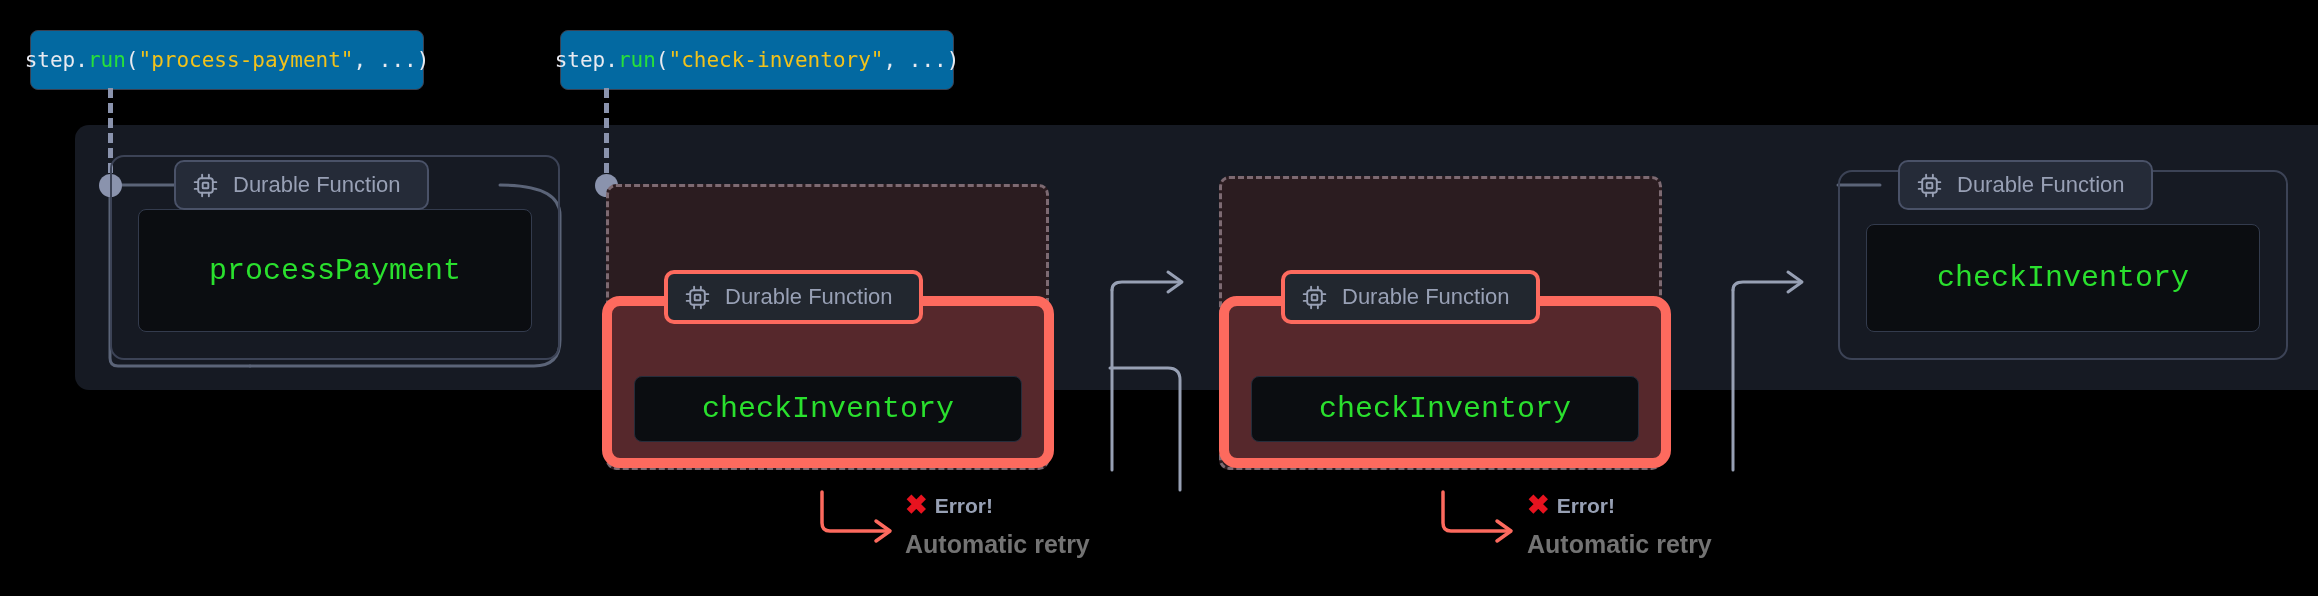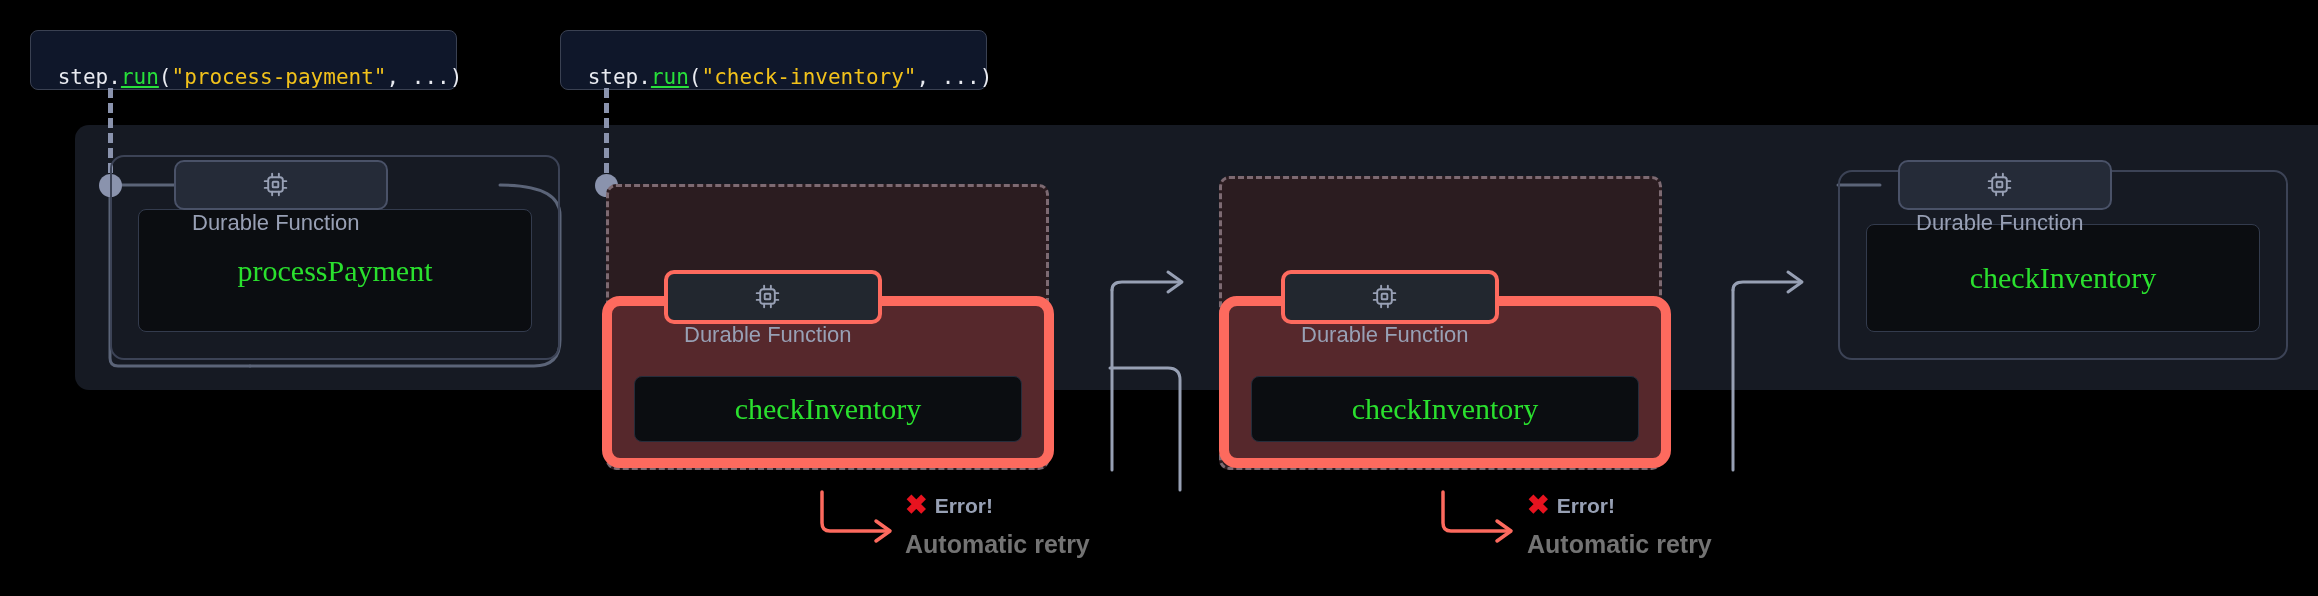--- a/index.html
+++ b/index.html
@@ -6,56 +6,56 @@
   html,body{margin:0;padding:0;background:#000;}
   body{width:2318px;height:596px;position:relative;overflow:hidden;
        font-family:"Liberation Sans",sans-serif;}
 
   #stage{position:absolute;left:0;top:0;width:2318px;height:596px;background:#000;}
 
   
   .canvas{position:absolute;background:#161a23;border-radius:14px;}
 
   
-  .tooltip{position:absolute;background:#0f172a;border:1.5px solid #3a4152;
-           border-radius:8px;display:flex;align-items:flex-end;justify-content:center;
+  .tooltip{position:absolute;background:#0369a1;border:1.5px solid #3a4152;
+           border-radius:8px;display:flex;align-items:center;justify-content:center;
            font-family:"DejaVu Sans Mono","Liberation Mono",monospace;
-           font-size:21px;white-space:pre;letter-spacing:0px;padding-left:33px;}
+           font-size:21px;white-space:pre;letter-spacing:0px;}
   .tk-plain{color:#e8eaf0;}
-  .tk-fn{color:#27e03a;text-decoration:underline;}
+  .tk-fn{color:#27e03a;}
   .tk-punc{color:#e8eaf0;}
   .tk-str{color:#f2c21b;}
 
   
   .dropline{position:absolute;width:0;border-left:5px dashed #8a93ad;}
   .dot{position:absolute;width:23px;height:23px;border-radius:50%;
        background:#8a93ad;}
 
   
   .node{position:absolute;border:2px solid #3c4356;border-radius:14px;
         background:transparent;box-sizing:border-box;}
   .node .inner{position:absolute;left:26px;right:26px;top:52px;bottom:26px;
         background:#0b0d11;border:1.5px solid #333b4d;border-radius:8px;
         display:flex;align-items:center;justify-content:center;
-        font-family:Liberation Serif, serif;
+        font-family:Liberation Mono, monospace;
         font-size:30px;color:#2ae02e;white-space:nowrap;}
 
   
   .node.fail{border:10px solid #fd6a5e;border-radius:18px;background:#56282c;}
   .node.fail .inner{left:22px;right:22px;top:70px;bottom:16px;
         background:#0b0d11;border:1.5px solid #262d3b;}
 
   
   .ghost{position:absolute;border:3px dashed #7d6a72;border-radius:10px;
          background:#2b1c20;box-sizing:border-box;}
 
   
   .badge{position:absolute;display:flex;align-items:center;gap:14px;
          background:#252b38;border:2px solid #4a5268;border-radius:10px;
-         padding:9px 26px 9px 16px;box-sizing:border-box;height:50px;flex-direction:column;}
+         padding:9px 26px 9px 16px;box-sizing:border-box;height:50px;}
   .badge.red{border-color:#fd6a5e;background:#22272f;}
   .badge .btxt{color:#98a0b5;font-size:22px;line-height:1;white-space:nowrap;}
   .badge svg{display:block;}
 
   
   .conn{position:absolute;left:0;top:0;width:2318px;height:596px;
         pointer-events:none;overflow:visible;}
 
   
   .errgrp{position:absolute;}

